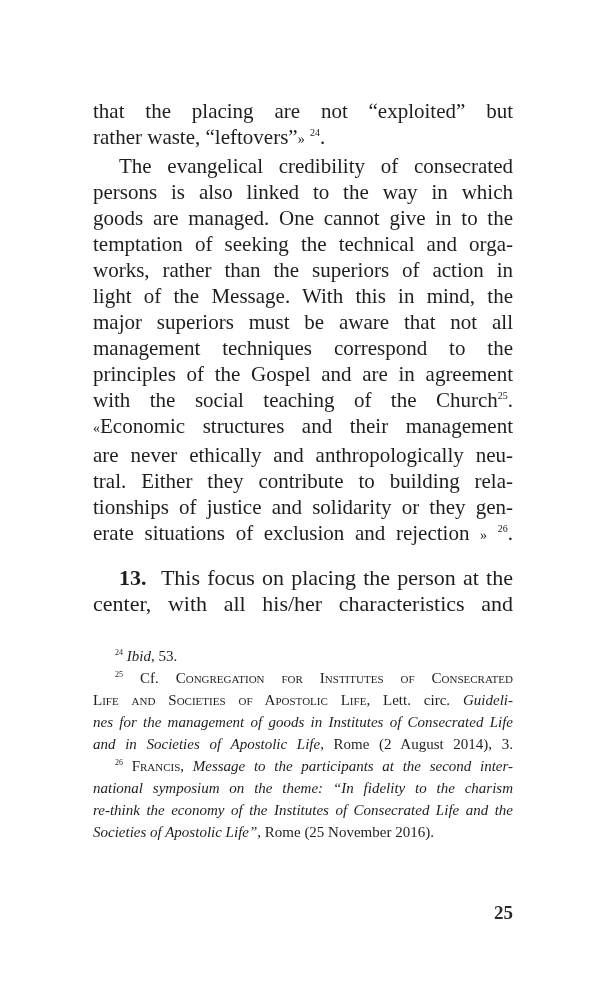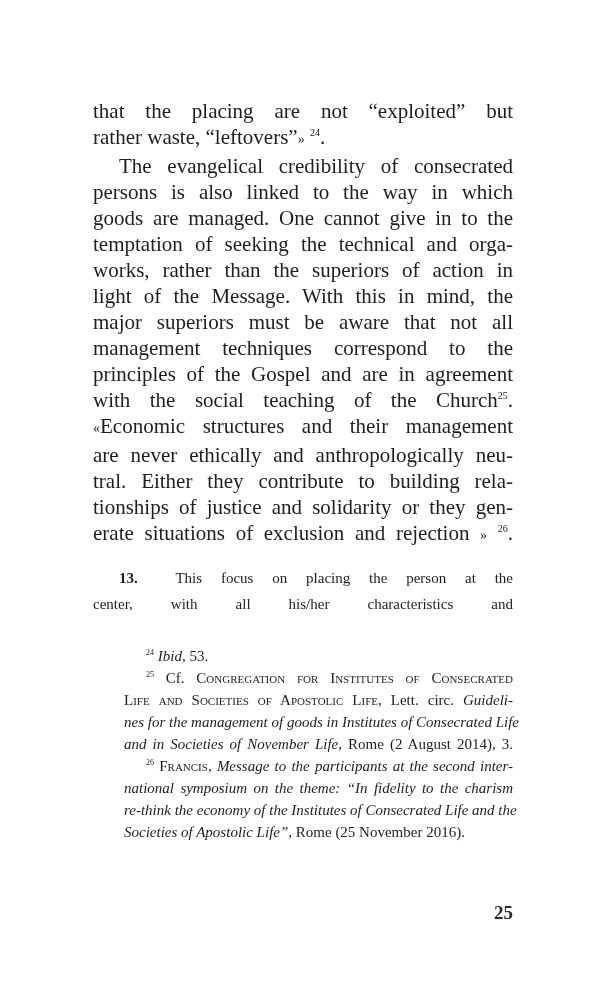--- a/index.html
+++ b/index.html
@@ -44,21 +44,20 @@
     .guil {
       font-size: 14px;
     }
     .num-bold {
       font-weight: bold;
     }
     .footnotes {
       margin-top: 28px;
       font-size: 15px;
       line-height: 22px;
-      margin-left: 31px;
     }
     .fn-line {
       display: block;
       text-align: justify;
       text-align-last: justify;
       white-space: nowrap;
     }
     .fn-line.left {
       text-align-last: left;
     }
@@ -111,36 +110,36 @@
       <span class="line"><span>with the social teaching of the Church</span><span class="sup">25</span><span>.</span></span>
       <span class="line"><span class="guil">«</span><span>Economic structures and their management</span></span>
       <span class="line">are never ethically and anthropologically neu-</span>
       <span class="line">tral. Either they contribute to building rela-</span>
       <span class="line">tionships of justice and solidarity or they gen-</span>
       <span class="line"><span>erate situations of exclusion and rejection</span> <span class="guil">»</span> <span class="sup">26</span><span>.</span></span>
     </div>
 
     <div class="para-gap"></div>
 
-    <div style="font-size:15px; line-height:26px;">
+    <div style="font-size:22px; line-height:26px;">
       <span class="line indent"><span class="num-bold">13.</span>&nbsp;&nbsp;<span>This focus on placing the person at the</span></span>
       <span class="line">center, with all his/her characteristics and</span>
     </div>
   </div>
 
   <div class="footnotes">
     <div>
       <span class="fn-line left fn-indent"><span class="fn-sup">24</span> <span class="it">Ibid</span><span>, 53.</span></span>
     </div>
 
     <div>
       <span class="fn-line fn-indent"><span class="fn-sup">25</span> <span>Cf. </span><span class="sc">Congregation for Institutes of Consecrated</span></span>
       <span class="fn-line"><span class="sc">Life and Societies of Apostolic Life</span><span>, Lett. circ. </span><span class="it">Guideli-</span></span>
       <span class="fn-line it">nes for the management of goods in Institutes of Consecrated Life</span>
-      <span class="fn-line"><span class="it">and in Societies of November Life</span><span>, Rome (2 August 2014), 3.</span></span>
+      <span class="fn-line"><span class="it">and in Societies of Apostolic Life</span><span>, Rome (2 August 2014), 3.</span></span>
     </div>
 
     <div>
       <span class="fn-line fn-indent"><span class="fn-sup">26</span> <span class="sc">Francis</span><span>, </span><span class="it">Message to the participants at the second inter-</span></span>
       <span class="fn-line it">national symposium on the theme: “In fidelity to the charism</span>
       <span class="fn-line it">re-think the economy of the Institutes of Consecrated Life and the</span>
       <span class="fn-line left"><span class="it">Societies of Apostolic Life”</span><span>, Rome (25 November 2016).</span></span>
     </div>
   </div>
 </div>

